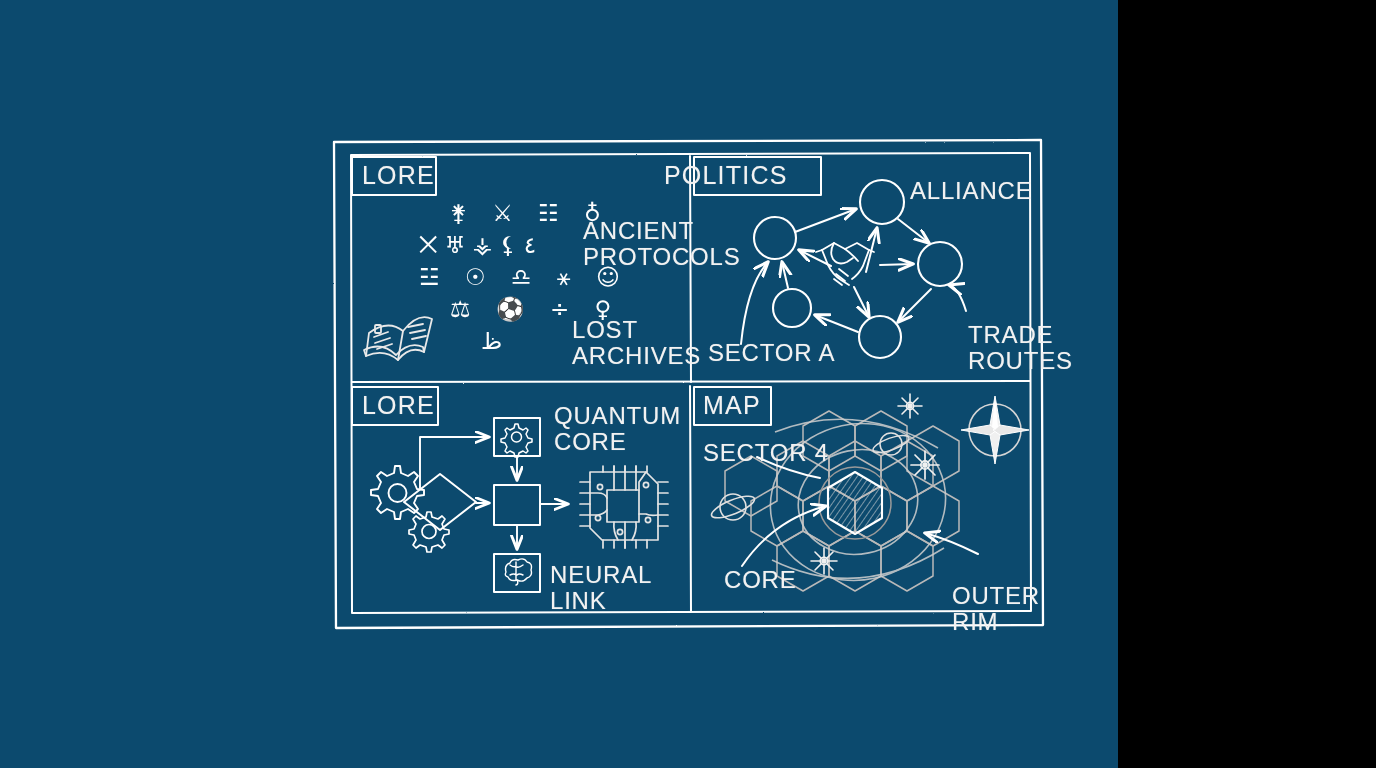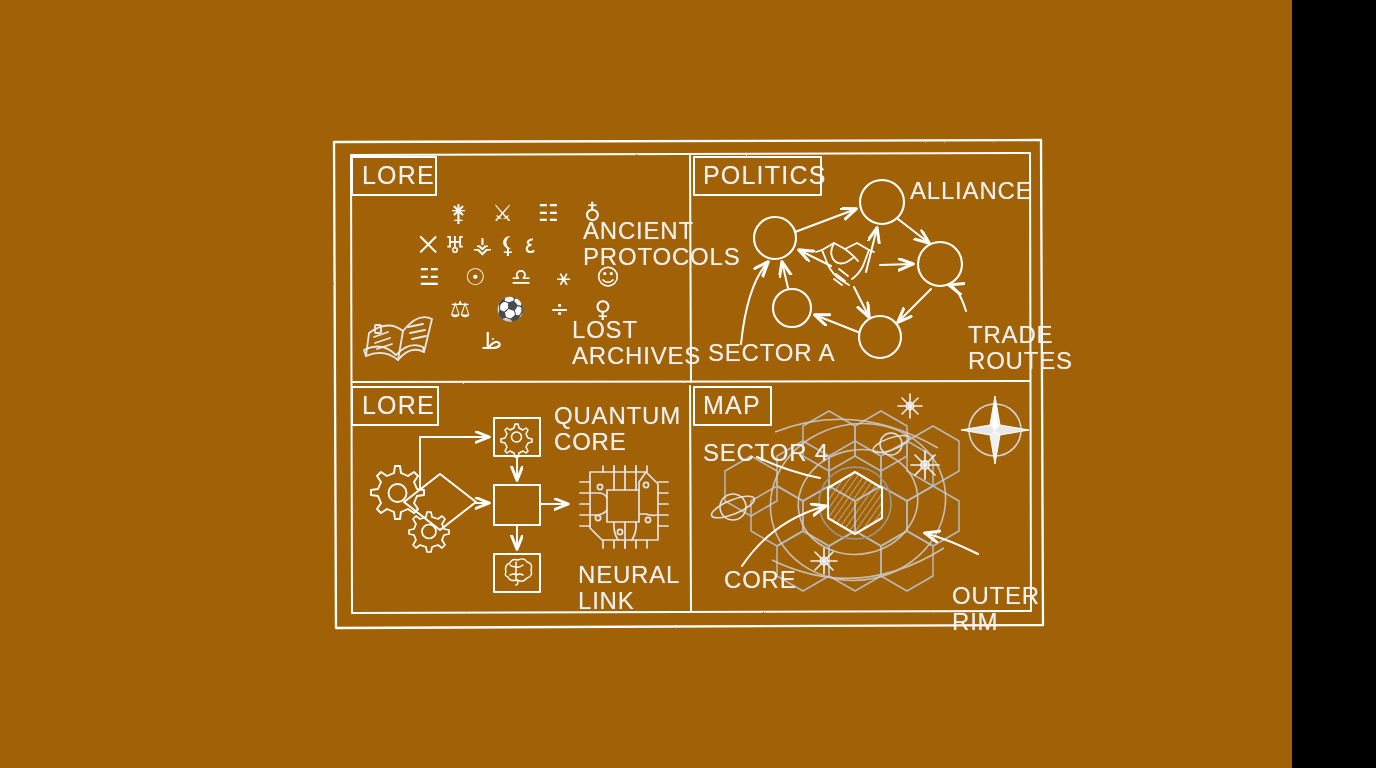--- a/index.html
+++ b/index.html
@@ -9,23 +9,23 @@
     width: 1376px;
     height: 768px;
     overflow: hidden;
   }
   body {
     font-family: "Liberation Sans", sans-serif;
     color: #ffffff;
   }
   #stage {
     position: relative;
-    width: 1292px;
+    width: 1118px;
     height: 768px;
-    background: #a16207;
+    background: #0c4a6e;
   }
   #board {
     position: absolute;
     left: 0; top: 0;
     width: 1376px;
     height: 768px;
   }
   .lbl {
     position: absolute;
     color: #f2f2f2;
@@ -249,21 +249,21 @@
     </g>
     <g filter="url(#chalkSoft)" fill="none" stroke="#f0f0f0" stroke-width="1.6" stroke-linecap="round">
       <path d="M824,561 l0,-13 M824,561 l0,13 M824,561 l-13,0 M824,561 l13,0
                M824,561 l-9,-9 M824,561 l9,9 M824,561 l9,-9 M824,561 l-9,9"></path>
       <circle cx="824" cy="561" r="3.8"></circle>
     </g>
 
   </svg>
 
   <div class="lbl panel-title" style="left:362px; top:162px;">LORE</div>
-  <div class="lbl panel-title" style="left:703px; top:162px;">POLITICS</div>
+  <div class="lbl panel-title" style="left:664px; top:162px;">POLITICS</div>
   <div class="lbl panel-title" style="left:362px; top:392px;">LORE</div>
   <div class="lbl panel-title" style="left:703px; top:392px;">MAP</div>
 
   <div class="glyphrow" style="left:450px; top:200px;">⚵ ⚔ ☷ ♁</div>
   <div class="glyphrow" style="left:419px; top:232px;">⨉ ♅ ⚶ ⚸ ٤</div>
   <div class="glyphrow" style="left:419px; top:264px;">☳ ☉ ♎ ⚹ ☺</div>
   <div class="glyphrow" style="left:450px; top:296px;">⚖ ⚽ ÷ ♀</div>
   <div class="glyphrow" style="left:481px; top:328px;">ظ</div>
 
   <div class="lbl note" style="left:583px; top:218px;">ANCIENT
@@ -271,21 +271,21 @@
   <div class="lbl note" style="left:572px; top:317px;">LOST
 ARCHIVES</div>
 
   <div class="lbl note" style="left:910px; top:178px;">ALLIANCE</div>
   <div class="lbl note" style="left:708px; top:340px;">SECTOR A</div>
   <div class="lbl note" style="left:968px; top:322px;">TRADE
 ROUTES</div>
 
   <div class="lbl note" style="left:554px; top:403px;">QUANTUM
 CORE</div>
-  <div class="lbl note" style="left:578px; top:562px;">NEURAL
+  <div class="lbl note" style="left:550px; top:562px;">NEURAL
 LINK</div>
 
   <div class="lbl note" style="left:703px; top:440px;">SECTOR 4</div>
   <div class="lbl note" style="left:724px; top:567px;">CORE</div>
   <div class="lbl note" style="left:952px; top:560px;margin-top:23px;">OUTER
 RIM</div>
 
 </div>
 
 </body></html>

